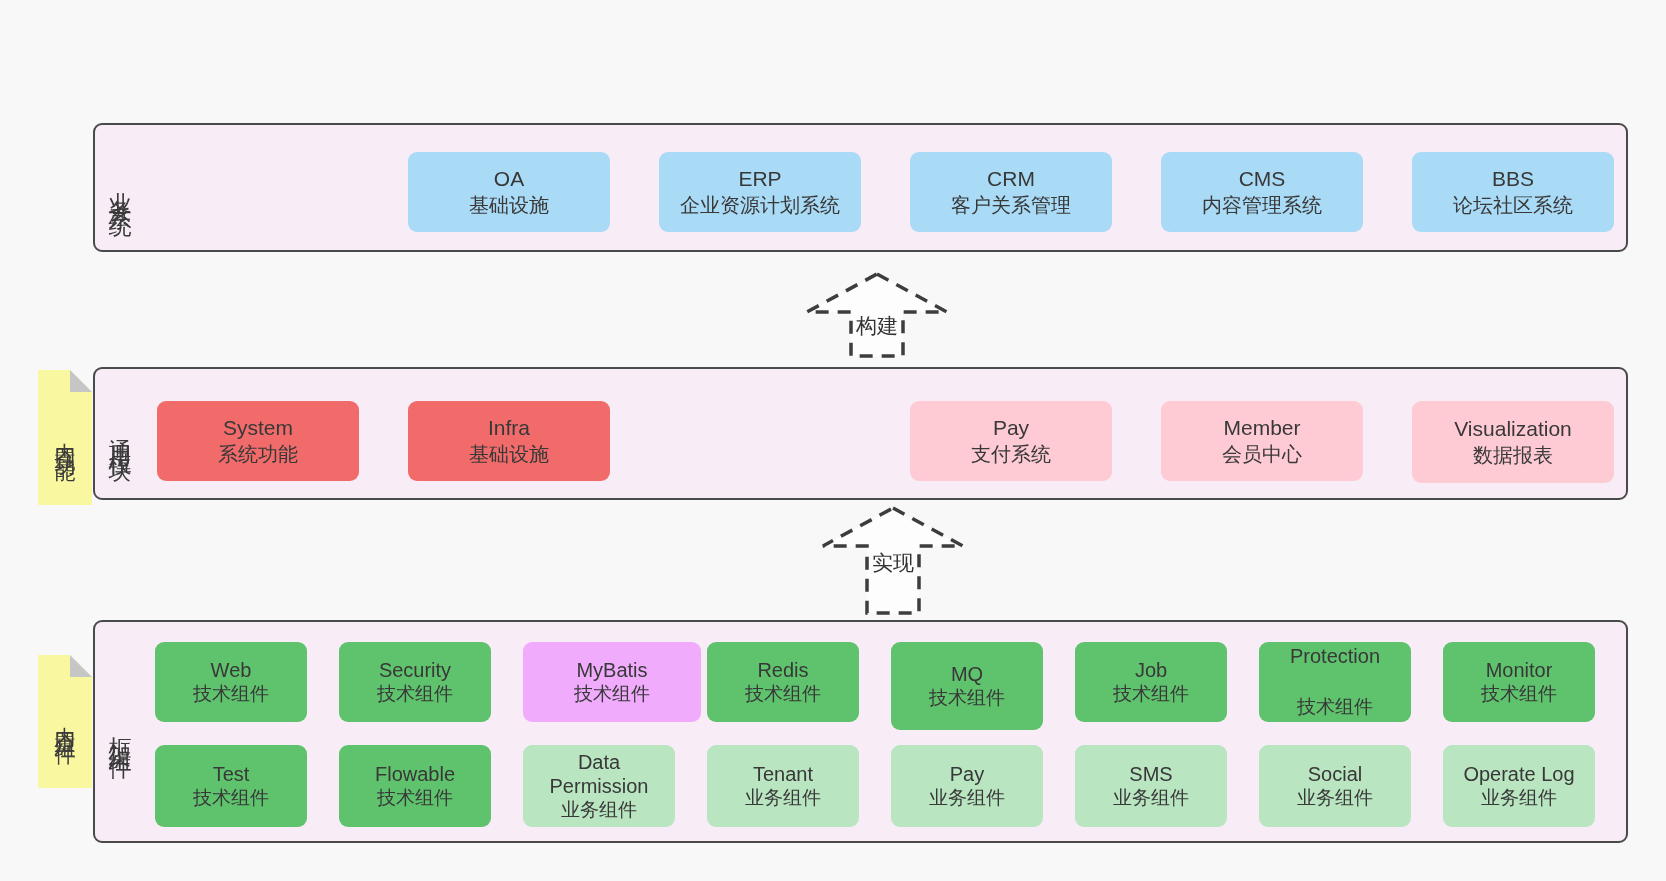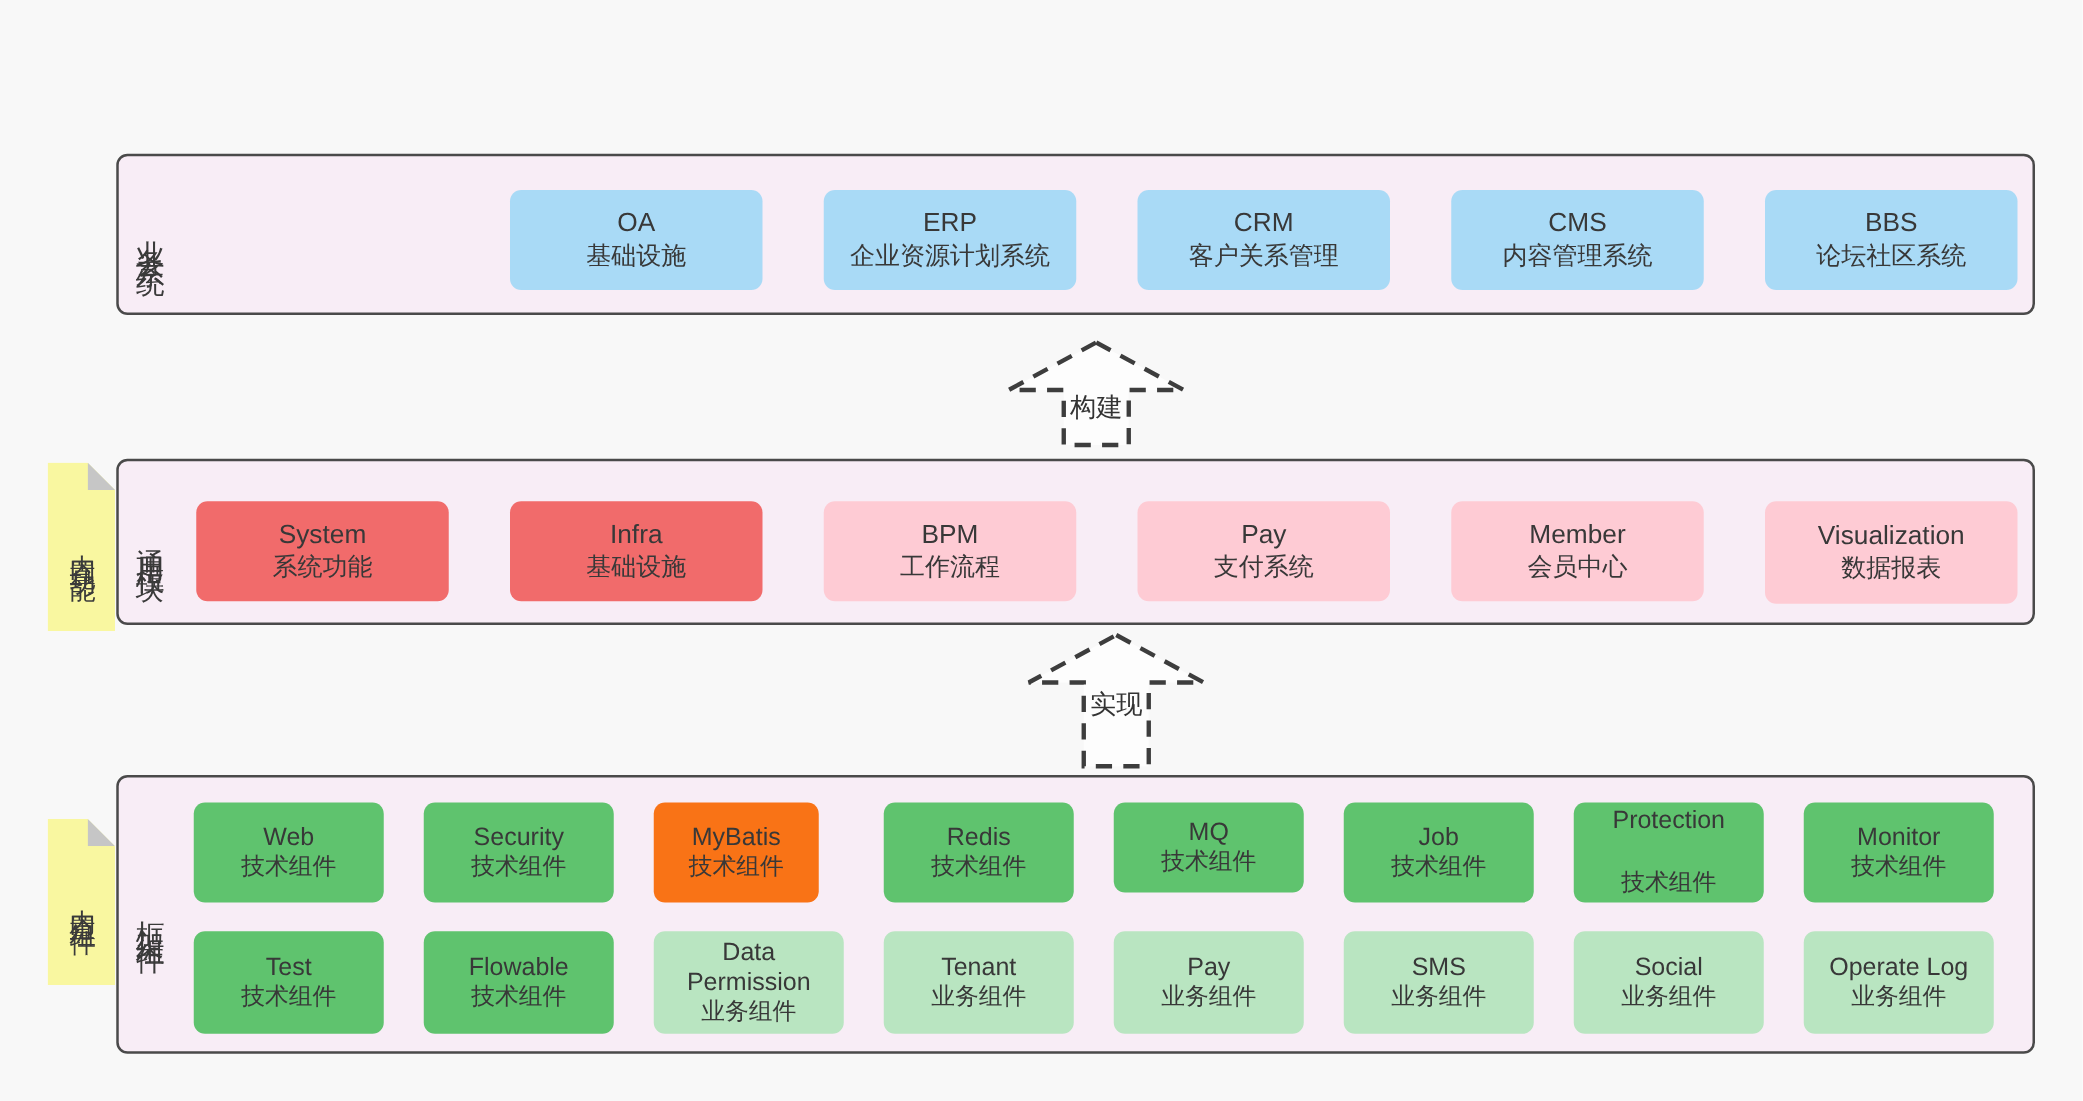--- a/index.html
+++ b/index.html
@@ -69,24 +69,20 @@
   <div class="layer" id="layer-modules" style="top: 367px; height: 133px; background: rgb(248, 237, 246); border-color: rgb(74, 74, 74);">
     <div class="layer-label">通用模块</div>
   <div class="box" style="left: 62px; top: 32px; width: 202px; height: 80px; background: rgb(241, 107, 107);">
         <div class="box-title">System</div>
         <div class="box-subtitle">系统功能</div>
       </div>
       <div class="box" style="left: 313px; top: 32px; width: 202px; height: 80px; background: rgb(241, 107, 107);">
         <div class="box-title">Infra</div>
         <div class="box-subtitle">基础设施</div>
       </div>
-      <div class="box" style="left: 564px; top: 32px; width: 202px; height: 80px; background: rgb(254, 203, 212);">
-        <div class="box-title">BPM</div>
-        <div class="box-subtitle">工作流程</div>
-      </div>
       <div class="box" style="left: 815px; top: 32px; width: 202px; height: 80px; background: rgb(254, 203, 212);">
         <div class="box-title">Pay</div>
         <div class="box-subtitle">支付系统</div>
       </div>
       <div class="box" style="left: 1066px; top: 32px; width: 202px; height: 80px; background: rgb(254, 203, 212);">
         <div class="box-title">Member</div>
         <div class="box-subtitle">会员中心</div>
       </div>
       <div class="box" style="left: 1317px; top: 32px; width: 202px; height: 82px; background: rgb(254, 203, 212); justify-content: center;">
         <div class="box-title">Visualization</div>
@@ -97,29 +93,29 @@
   <div class="layer" id="layer-components" style="top: 620px; height: 223px; background: rgb(248, 237, 246); border-color: rgb(74, 74, 74);">
     <div class="layer-label">框架组件</div>
   <div class="box small" style="left: 60px; top: 20px; width: 152px; height: 80px; background: rgb(95, 195, 110);">
         <div class="box-title">Web</div>
         <div class="box-subtitle">技术组件</div>
       </div>
       <div class="box small" style="left: 244px; top: 20px; width: 152px; height: 80px; background: rgb(95, 195, 110);">
         <div class="box-title">Security</div>
         <div class="box-subtitle">技术组件</div>
       </div>
-      <div class="box small" style="left: 428px; top: 20px; width: 132px; height: 80px; background: #f97316;">
+      <div class="box small" style="left: 428px; top: 20px; width: 178px; height: 80px; background: #f0abfc;">
         <div class="box-title">MyBatis</div>
         <div class="box-subtitle">技术组件</div>
       </div>
       <div class="box small" style="left: 612px; top: 20px; width: 152px; height: 80px; background: rgb(95, 195, 110);">
         <div class="box-title">Redis</div>
         <div class="box-subtitle">技术组件</div>
       </div>
-      <div class="box small" style="left: 796px; top: 20px; width: 152px; height: 72px; background: rgb(95, 195, 110);">
+      <div class="box small" style="left: 796px; top: 20px; width: 152px; height: 88px; background: rgb(95, 195, 110);">
         <div class="box-title">MQ</div>
         <div class="box-subtitle">技术组件</div>
       </div>
       <div class="box small" style="left: 980px; top: 20px; width: 152px; height: 80px; background: rgb(95, 195, 110);">
         <div class="box-title">Job</div>
         <div class="box-subtitle">技术组件</div>
       </div>
       <div class="box small" style="left: 1164px; top: 20px; width: 152px; height: 80px; background: rgb(95, 195, 110); justify-content: space-between;">
         <div class="box-title">Protection</div>
         <div class="box-subtitle">技术组件</div>

